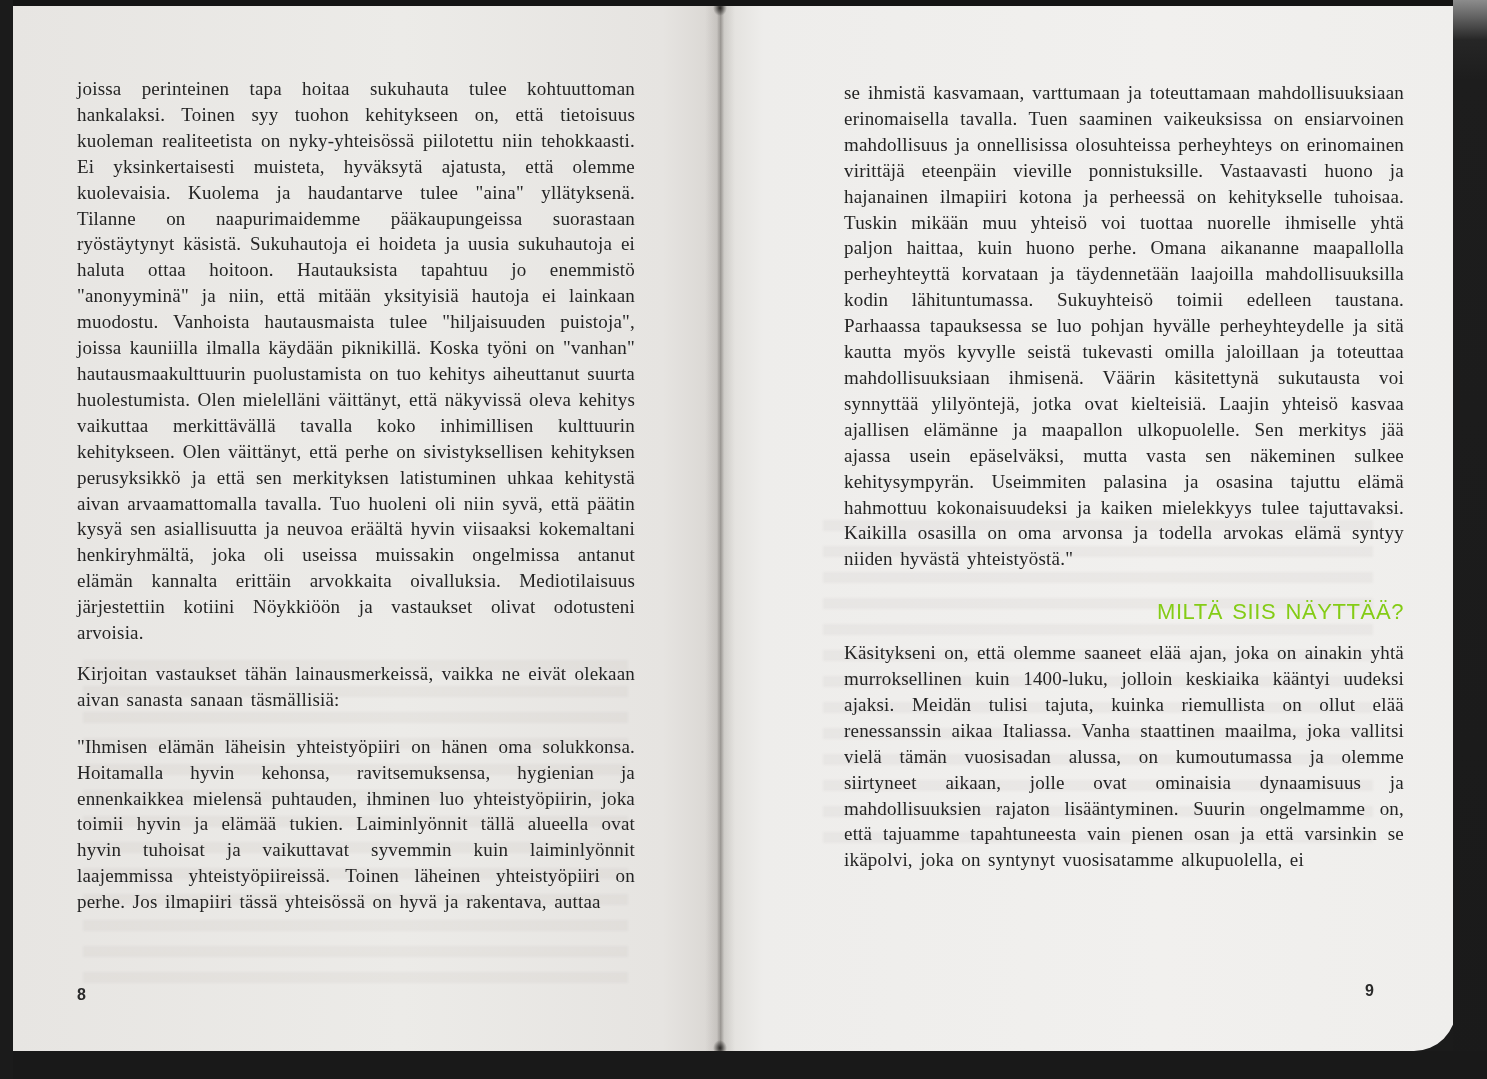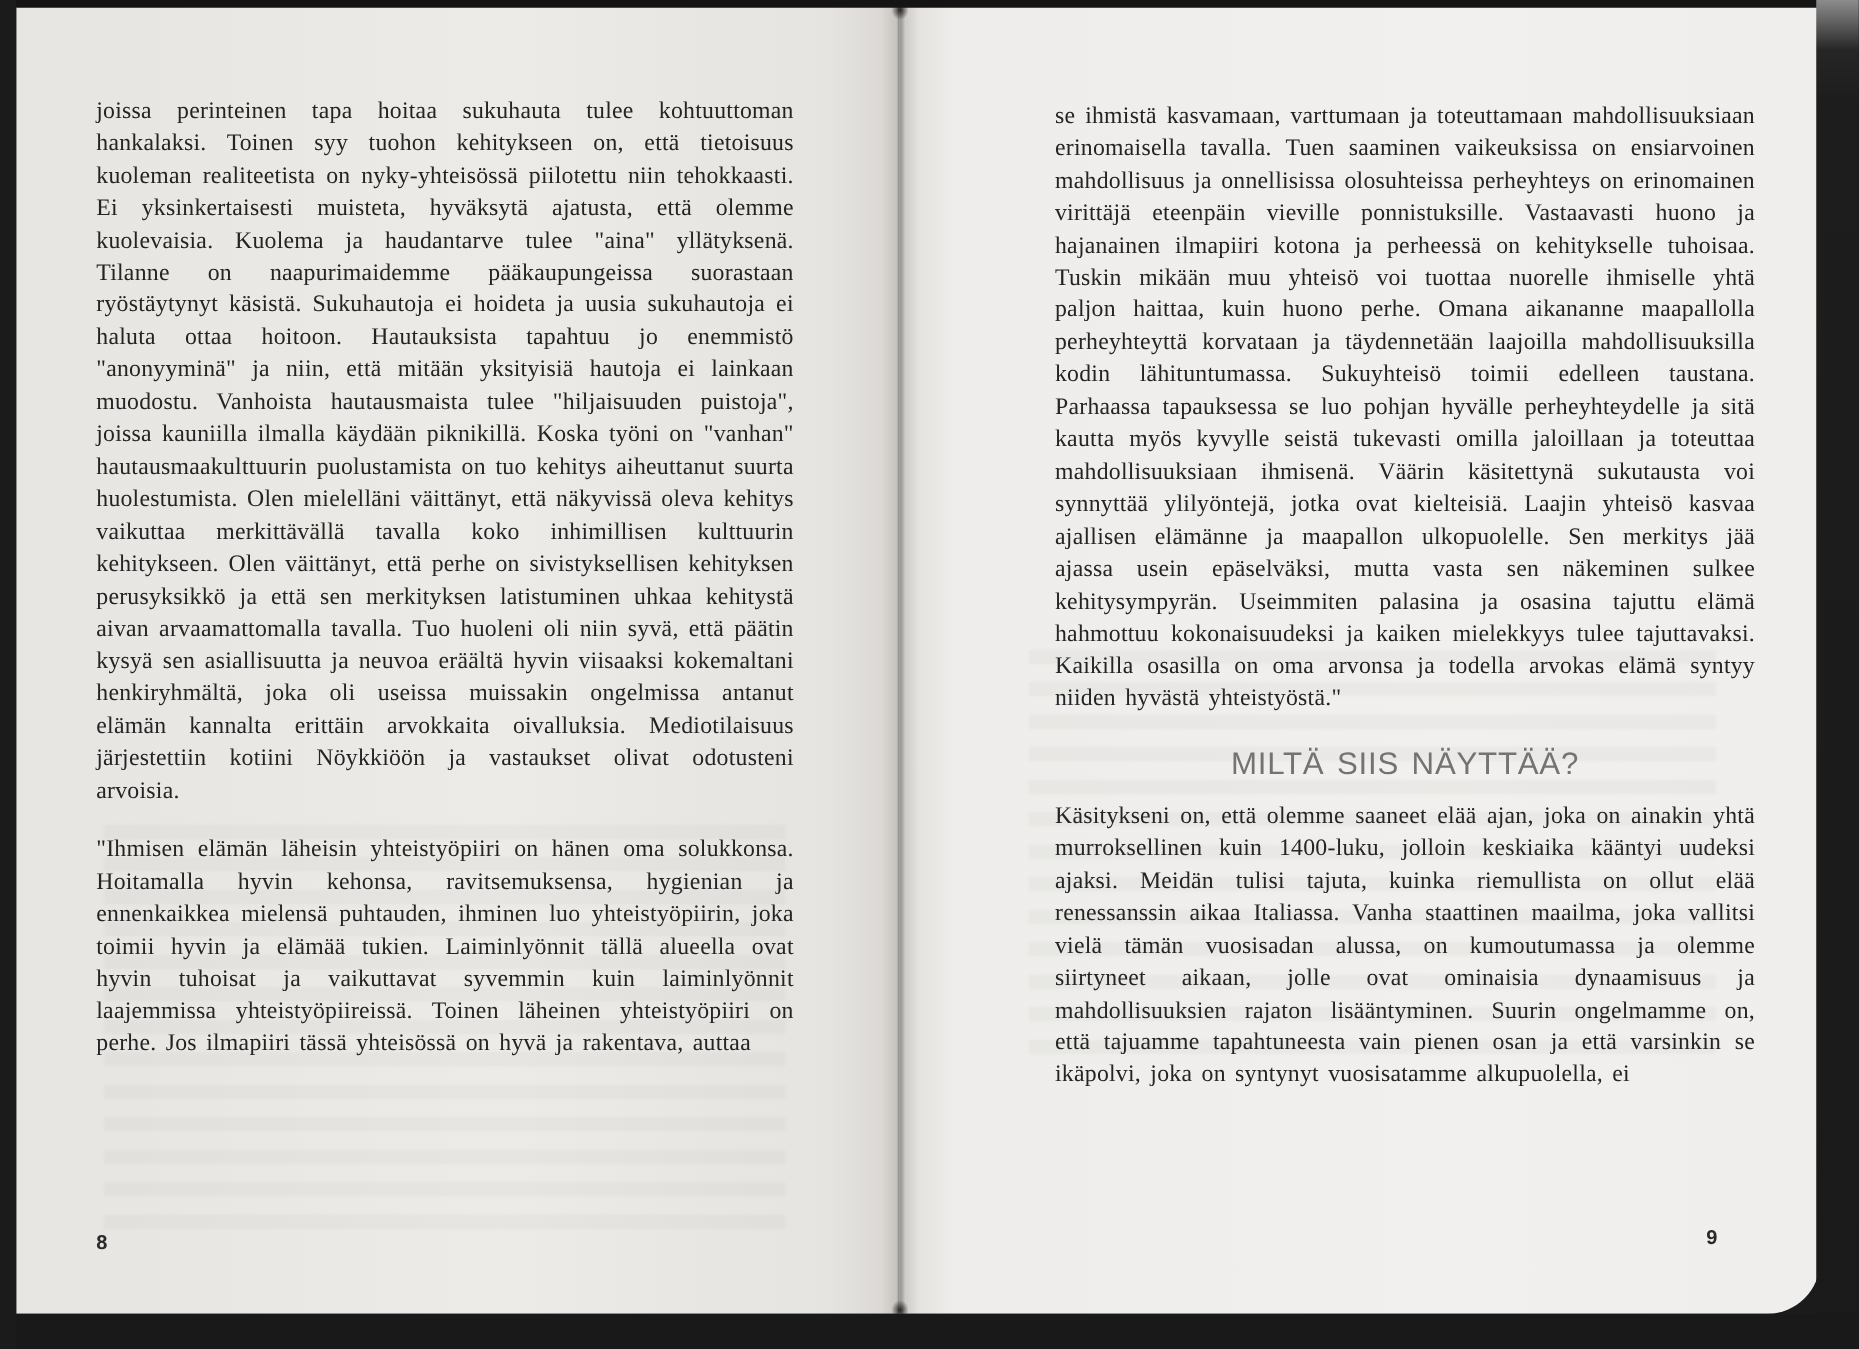--- a/index.html
+++ b/index.html
@@ -87,26 +87,26 @@
     letter-spacing: 0.2px;
     word-spacing: 2.5px;
   }
   .text-col-left  { left: 64px;  top: 76px; width: 558px; }
   .text-col-right { left: 831px; top: 80px; width: 560px; }
   .text-col p { margin: 0; }
   .text-col p + p { margin-top: 15px; }
   .text-col p.gap-lg { margin-top: 21px; }
   .section-heading {
     font-family: "Liberation Sans", sans-serif;
-    font-size: 25px;
+    font-size: 22px;
     font-weight: 400;
     letter-spacing: 0.6px;
-    color: #737373;
+    color: #84cc16;
     margin: 27px 0 15px 0;
-    text-align: center;
+    text-align: right;
   }
   .page-number {
     position: absolute;
     font-family: "Liberation Sans", sans-serif;
     font-size: 16px;
     font-weight: 700;
     color: #2a2a2a;
   }
   .page-number-left  { left: 64px;   top: 986px; }
   .page-number-right { left: 1352px; top: 982px; }
@@ -125,20 +125,21 @@
   <div class="gutter-shadow"></div>
   <div class="gutter-notch-top"></div>
   <div class="gutter-notch-bottom"></div>
 
   <div class="top-edge"></div>
   <div class="frame-right"></div>
   <div class="frame-bottom"></div>
 
   <div class="text-col text-col-left">
     <p>joissa perinteinen tapa hoitaa sukuhauta tulee kohtuuttoman hankalaksi. Toinen syy tuohon kehitykseen on, että tietoisuus kuoleman realiteetista on nyky-yhteisössä piilotettu niin tehokkaasti. Ei yksinkertaisesti muisteta, hyväksytä ajatusta, että olemme kuolevaisia. Kuolema ja haudantarve tulee "aina" yllätyksenä. Tilanne on naapurimaidemme pääkaupungeissa suorastaan ryöstäytynyt käsistä. Sukuhautoja ei hoideta ja uusia sukuhautoja ei haluta ottaa hoitoon. Hautauksista tapahtuu jo enemmistö "anonyyminä" ja niin, että mitään yksityisiä hautoja ei lainkaan muodostu. Vanhoista hautausmaista tulee "hiljaisuuden puistoja", joissa kauniilla ilmalla käydään piknikillä. Koska työni on "vanhan" hautausmaakulttuurin puolustamista on tuo kehitys aiheuttanut suurta huolestumista. Olen mielelläni väittänyt, että näkyvissä oleva kehitys vaikuttaa merkittävällä tavalla koko inhimillisen kulttuurin kehitykseen. Olen väittänyt, että perhe on sivistyksellisen kehityksen perusyksikkö ja että sen merkityksen latistuminen uhkaa kehitystä aivan arvaamattomalla tavalla. Tuo huoleni oli niin syvä, että päätin kysyä sen asiallisuutta ja neuvoa eräältä hyvin viisaaksi kokemaltani henkiryhmältä, joka oli useissa muissakin ongelmissa antanut elämän kannalta erittäin arvokkaita oivalluksia. Mediotilaisuus järjestettiin kotiini Nöykkiöön ja vastaukset olivat odotusteni arvoisia.</p>
+    <p>Kirjoitan vastaukset tähän lainausmerkeissä, vaikka ne eivät olekaan aivan sanasta sanaan täsmällisiä:</p>
     <p class="gap-lg">"Ihmisen elämän läheisin yhteistyöpiiri on hänen oma solukkonsa. Hoitamalla hyvin kehonsa, ravitsemuksensa, hygienian ja ennenkaikkea mielensä puhtauden, ihminen luo yhteistyöpiirin, joka toimii hyvin ja elämää tukien. Laiminlyönnit tällä alueella ovat hyvin tuhoisat ja vaikuttavat syvemmin kuin laiminlyönnit laajemmissa yhteistyöpiireissä. Toinen läheinen yhteistyöpiiri on perhe. Jos ilmapiiri tässä yhteisössä on hyvä ja rakentava, auttaa</p>
   </div>
 
   <div class="text-col text-col-right">
     <p>se ihmistä kasvamaan, varttumaan ja toteuttamaan mahdollisuuksiaan erinomaisella tavalla. Tuen saaminen vaikeuksissa on ensiarvoinen mahdollisuus ja onnellisissa olosuhteissa perheyhteys on erinomainen virittäjä eteenpäin vieville ponnistuksille. Vastaavasti huono ja hajanainen ilmapiiri kotona ja perheessä on kehitykselle tuhoisaa. Tuskin mikään muu yhteisö voi tuottaa nuorelle ihmiselle yhtä paljon haittaa, kuin huono perhe. Omana aikananne maapallolla perheyhteyttä korvataan ja täydennetään laajoilla mahdollisuuksilla kodin lähituntumassa. Sukuyhteisö toimii edelleen taustana. Parhaassa tapauksessa se luo pohjan hyvälle perheyhteydelle ja sitä kautta myös kyvylle seistä tukevasti omilla jaloillaan ja toteuttaa mahdollisuuksiaan ihmisenä. Väärin käsitettynä sukutausta voi synnyttää ylilyöntejä, jotka ovat kielteisiä. Laajin yhteisö kasvaa ajallisen elämänne ja maapallon ulkopuolelle. Sen merkitys jää ajassa usein epäselväksi, mutta vasta sen näkeminen sulkee kehitysympyrän. Useimmiten palasina ja osasina tajuttu elämä hahmottuu kokonaisuudeksi ja kaiken mielekkyys tulee tajuttavaksi. Kaikilla osasilla on oma arvonsa ja todella arvokas elämä syntyy niiden hyvästä yhteistyöstä."</p>
     <h2 class="section-heading">MILTÄ SIIS NÄYTTÄÄ?</h2>
     <p>Käsitykseni on, että olemme saaneet elää ajan, joka on ainakin yhtä murroksellinen kuin 1400-luku, jolloin keskiaika kääntyi uudeksi ajaksi. Meidän tulisi tajuta, kuinka riemullista on ollut elää renessanssin aikaa Italiassa. Vanha staattinen maailma, joka vallitsi vielä tämän vuosisadan alussa, on kumoutumassa ja olemme siirtyneet aikaan, jolle ovat ominaisia dynaamisuus ja mahdollisuuksien rajaton lisääntyminen. Suurin ongelmamme on, että tajuamme tapahtuneesta vain pienen osan ja että varsinkin se ikäpolvi, joka on syntynyt vuosisatamme alkupuolella, ei</p>
   </div>
 
   <div class="page-number page-number-left">8</div>

